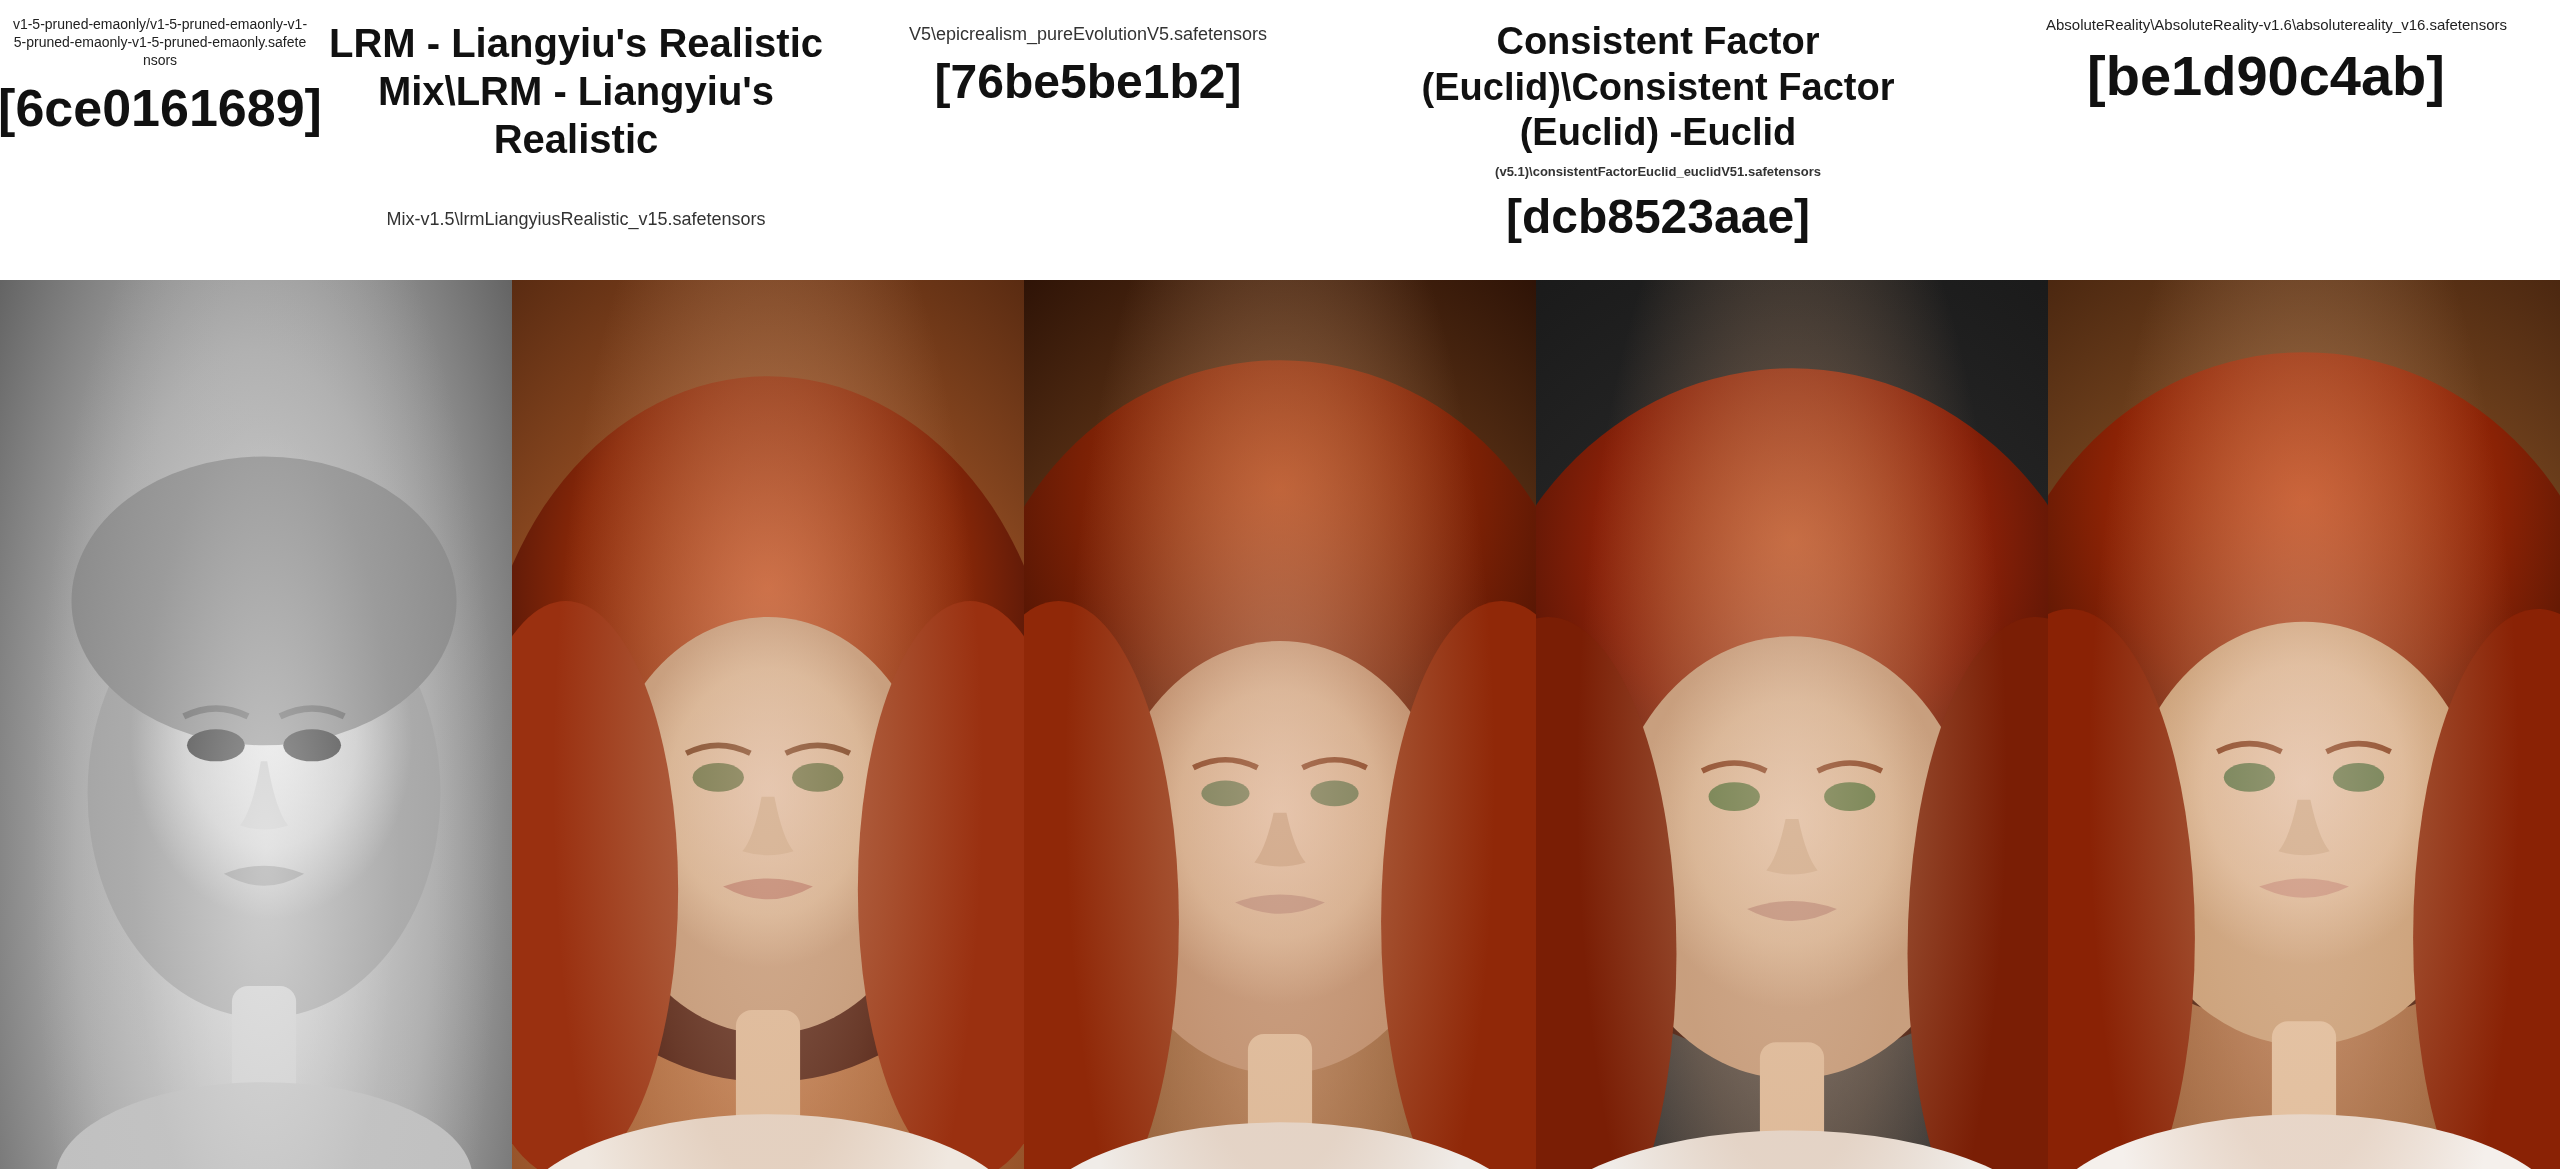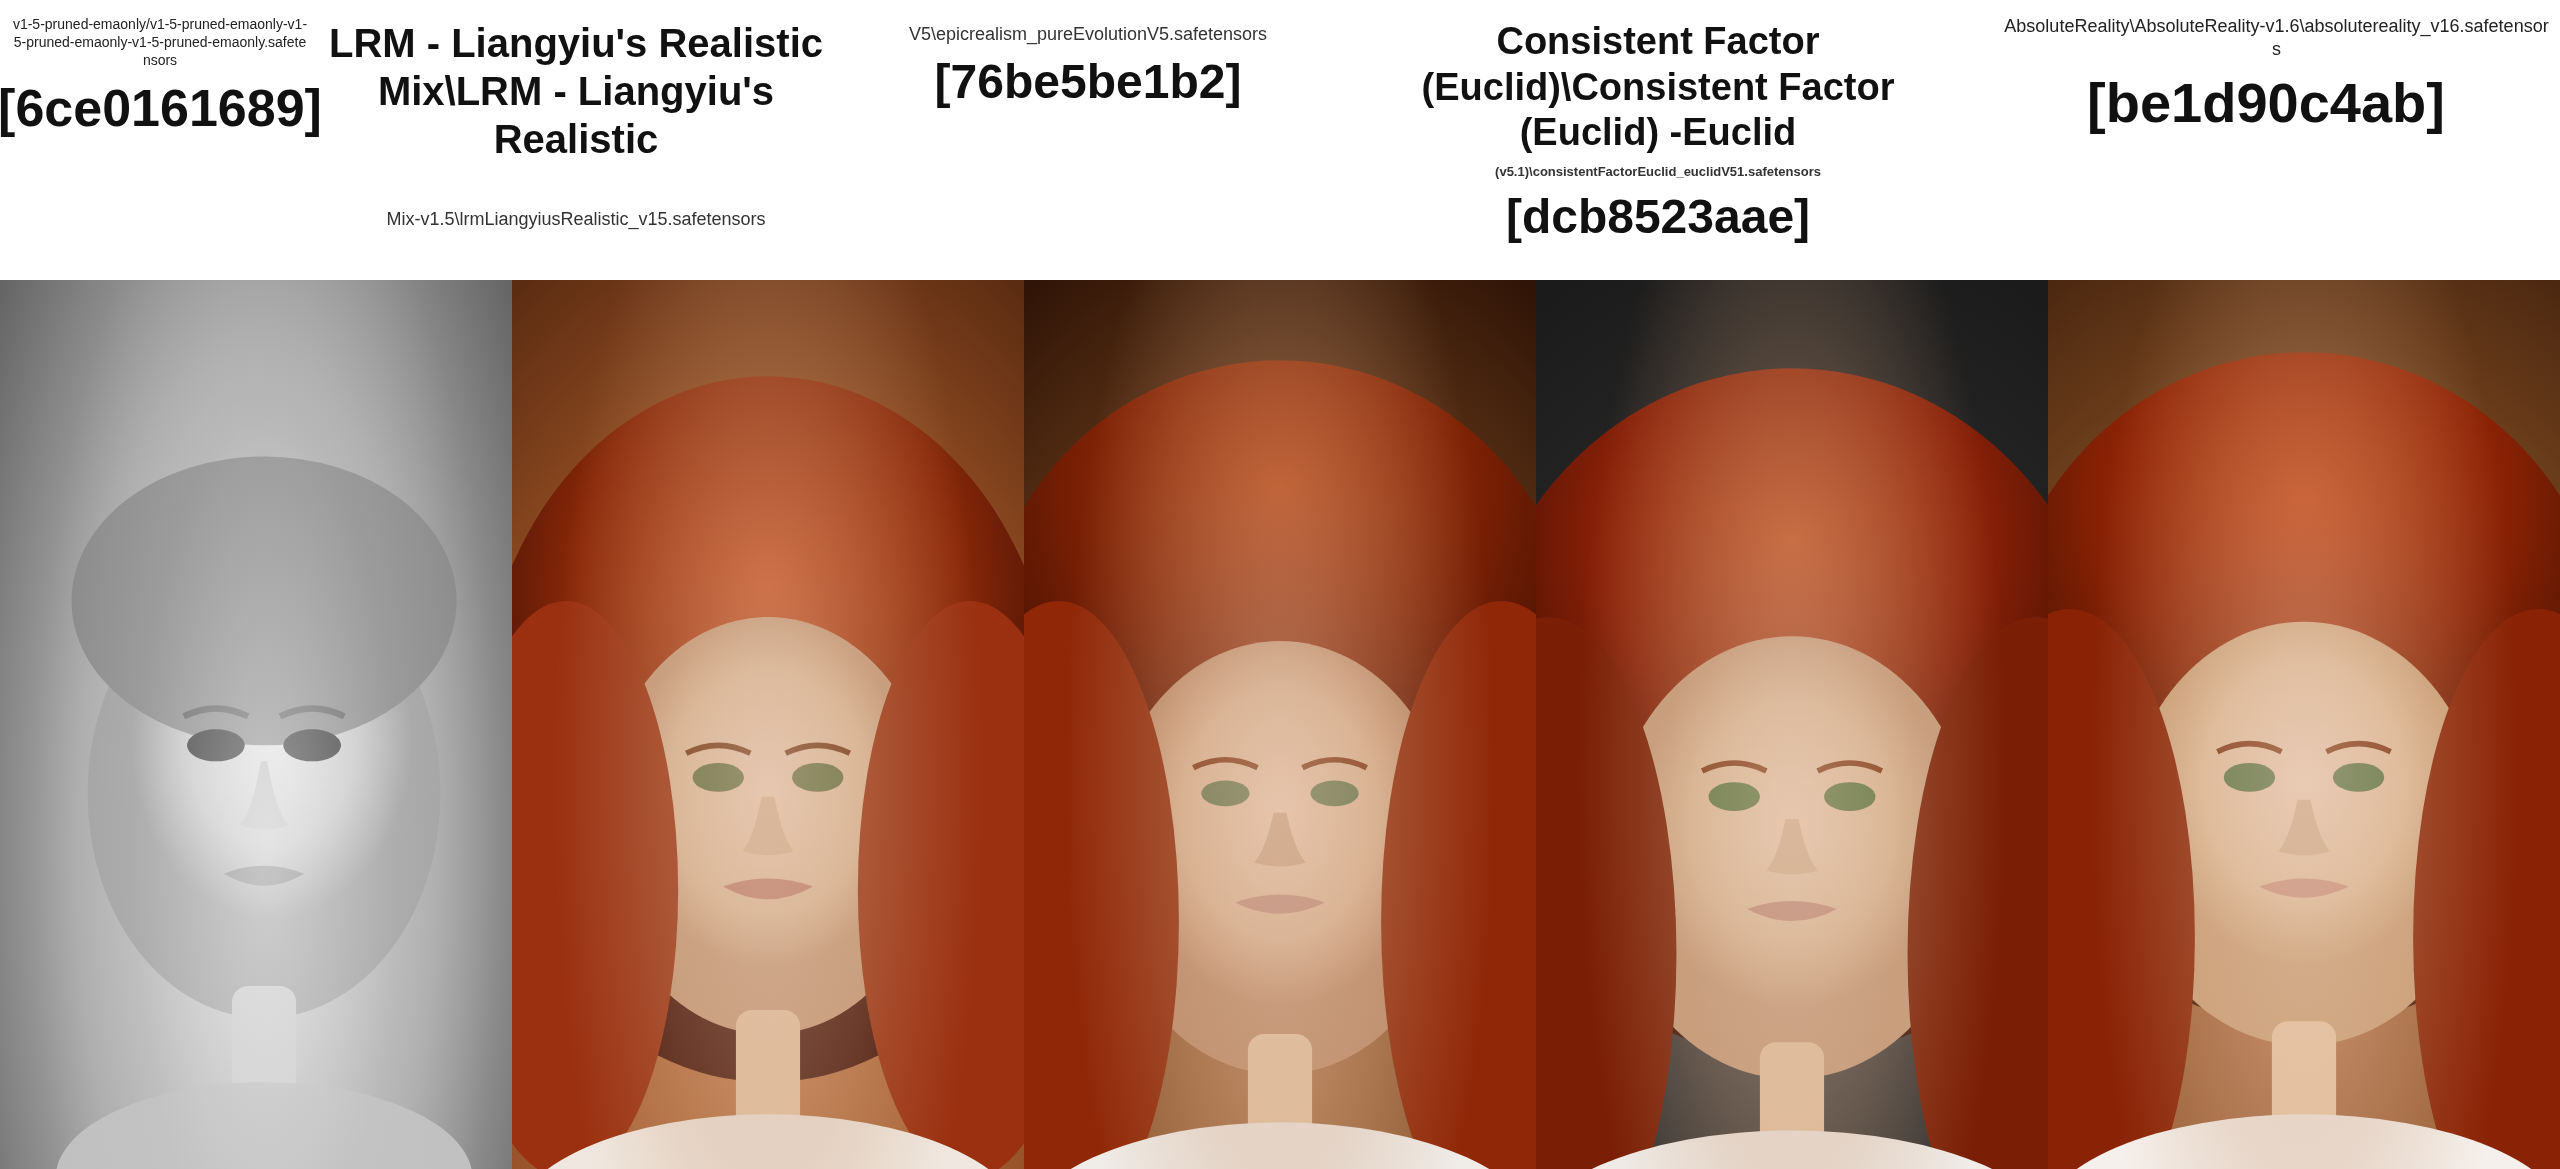--- a/index.html
+++ b/index.html
@@ -68,21 +68,21 @@
       font-size: 14px;
       white-space: normal;
       word-break: break-all;
       max-width: 300px;
     }
     .col-1 .model-hash {
       font-size: 52px;
     }
 
     .col-5 .model-path {
-      font-size: 18px;
+      font-size: 15px;
       white-space: normal;
       word-break: break-all;
       max-width: 560px;
       margin-left: 21px;
     }
     .col-5 .model-hash {
       font-size: 56px;
     }
 
     .images-row {

